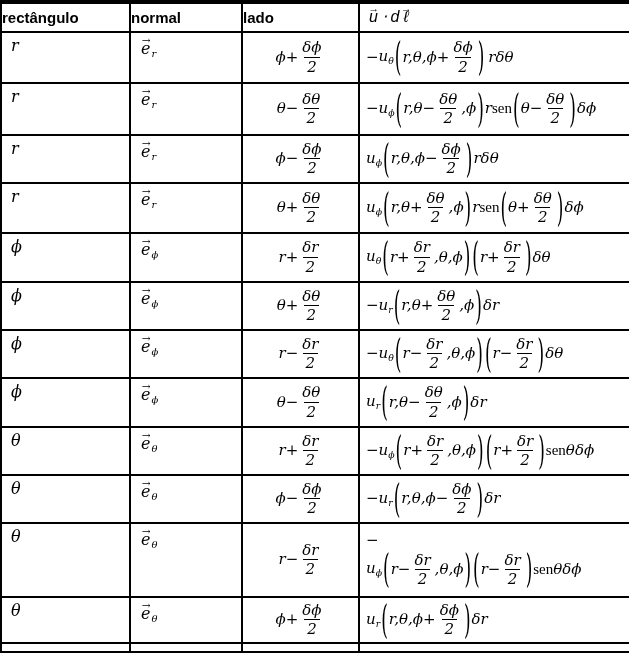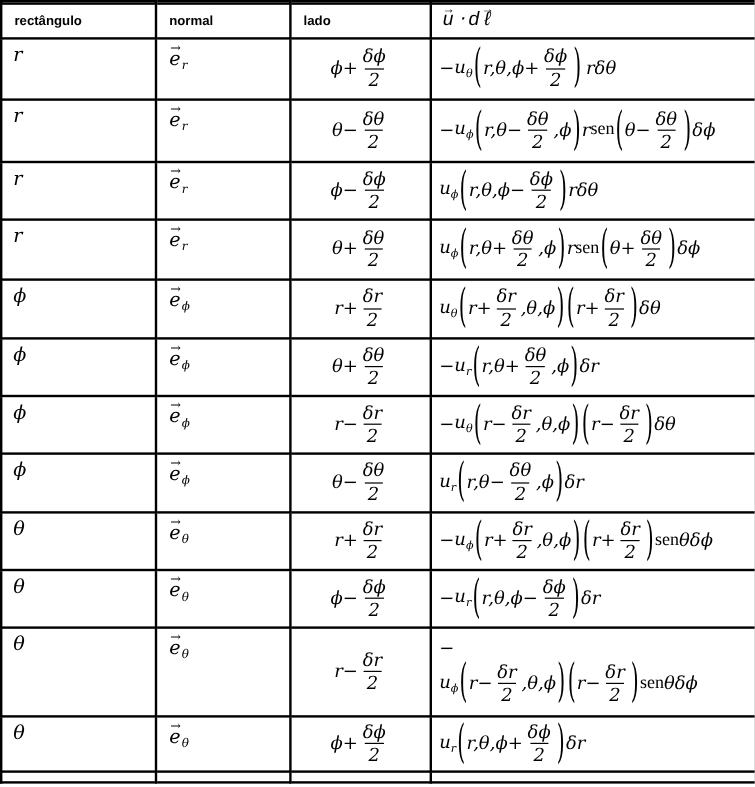--- a/index.html
+++ b/index.html
@@ -19,24 +19,24 @@
     padding: 0;
     background: #ffffff;
     overflow: hidden;
   }
   tr.partial td { border-top: 2px solid #000; border-bottom: 2px solid #000; }
 
   
   tr.head td {
     font-family: "Liberation Sans", sans-serif;
     font-weight: bold;
-    font-size: 11px;
+    font-size: 15px;
     color: #000;
     vertical-align: middle;
-    padding-left: 10px;
+    padding-left: 0;
   }
   tr.head td.hd-math {
     font-weight: normal;
     font-size: 16px;
     padding-left: 8px;
   }
 
   
   .math {
     font-family: "DejaVu Serif", serif;

